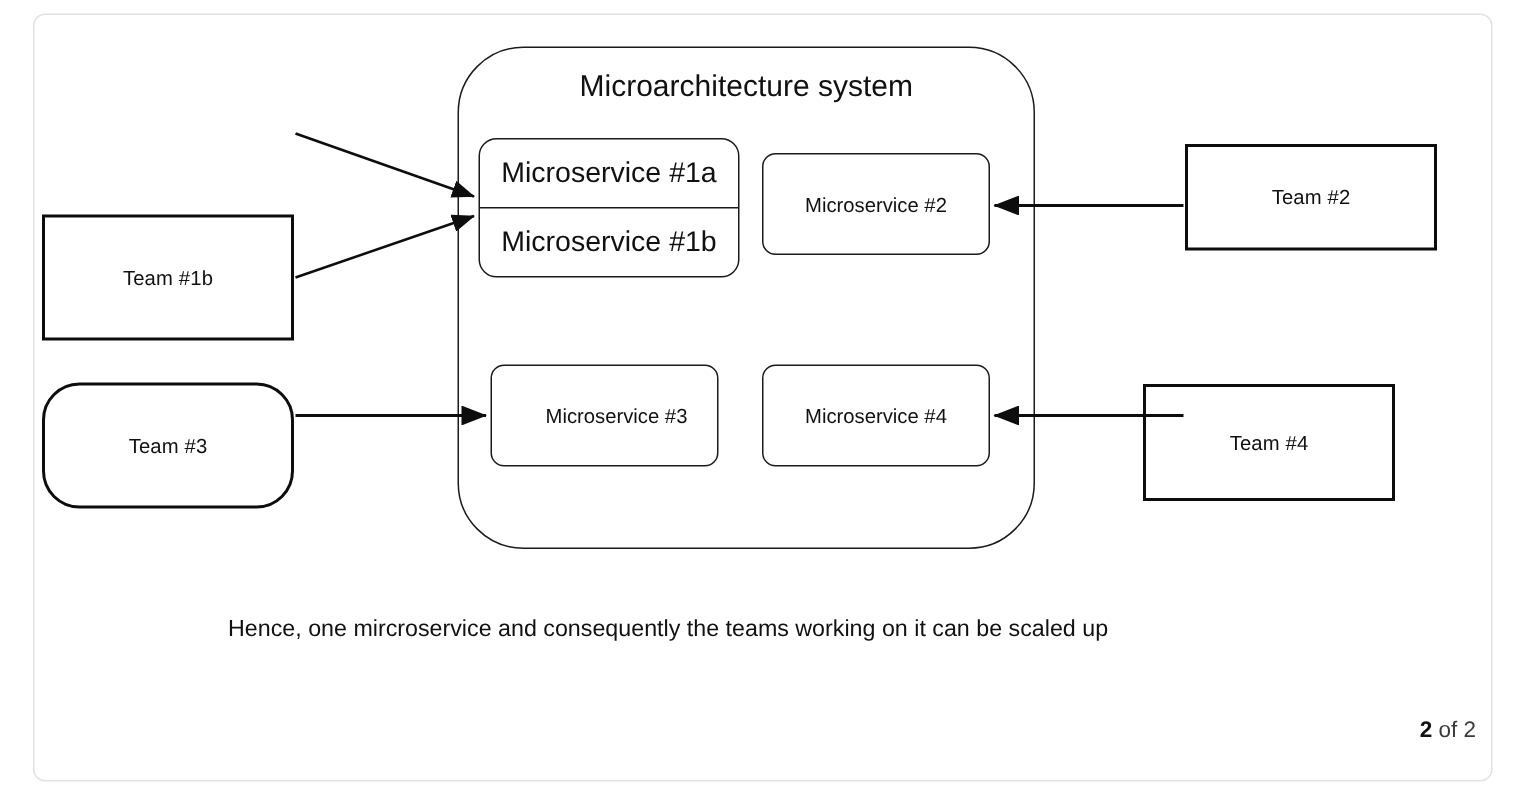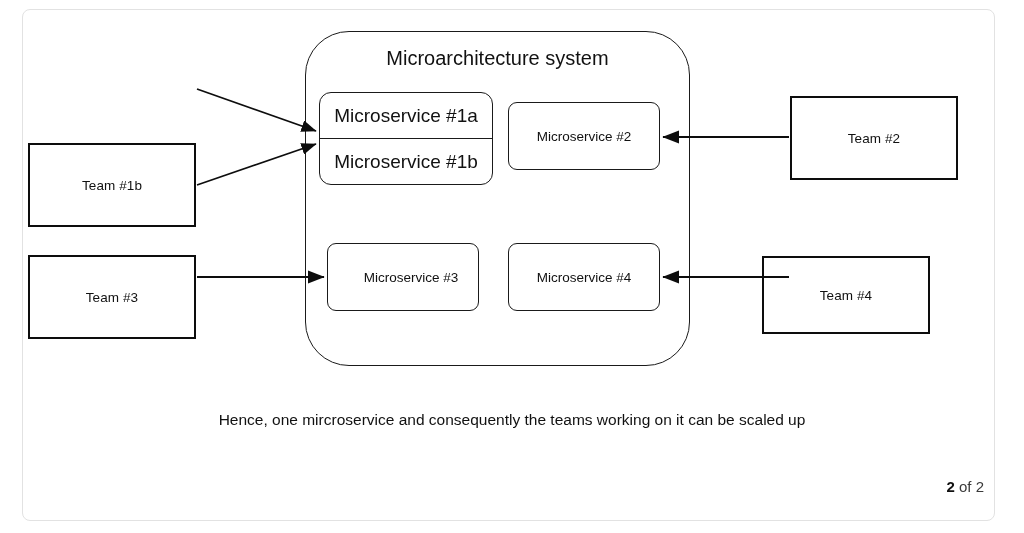--- a/index.html
+++ b/index.html
@@ -111,21 +111,20 @@
   #ms-split-box .divider {
     height: 0;
     border-top: 1.6px solid #1a1a1a;
   }
   
   #caption {
     position: absolute;
     left: 152px;
     top: 408px;
     width: 720px;
-    text-align: center;
     font-size: 15.5px;
     line-height: 23px;
     color: #111111;
   }
   
   #page-indicator {
     position: absolute;
     right: 40px;
     top: 478px;
     font-size: 15px;
@@ -164,23 +163,23 @@
 
     <div class="ms-box" style="left:508px; top:102px; width:152px; height:68px;">Microservice #2</div>
 
     <div class="ms-box" style="left:327px; top:243px; width:152px; height:68px;padding-left:16px;">Microservice #3</div>
 
     <div class="ms-box" style="left:508px; top:243px; width:152px; height:68px;">Microservice #4</div>
 
 
     <div class="team-box" style="left:28px; top:143px; width:168px; height:84px;">Team #1b</div>
 
-    <div class="team-box" style="left:28px; top:255px; width:168px; height:84px;">Team #3</div>
-
-    <div class="team-box" style="left:790px; top:96px; width:168px; height:84px;">Team #2</div>
+    <div class="team-box" style="left:28px; top:255px; width:168px; height:84px;border-radius:25px;">Team #3</div>
+
+    <div class="team-box" style="left:790px; top:96px; width:168px; height:71px;">Team #2</div>
 
     <div class="team-box" style="left:762px; top:256px; width:168px; height:78px;text-align:right;">Team #4</div>
 
     <svg id="arrow-layer" viewBox="0 0 1024 533">
       <defs>
         <marker id="arrowhead" markerWidth="9" markerHeight="7" refX="8.6" refY="3.5" orient="auto" markerUnits="strokeWidth">
           <path d="M0,0 L9,3.5 L0,7 z" fill="#0d0d0d"></path>
         </marker>
       </defs>
 

